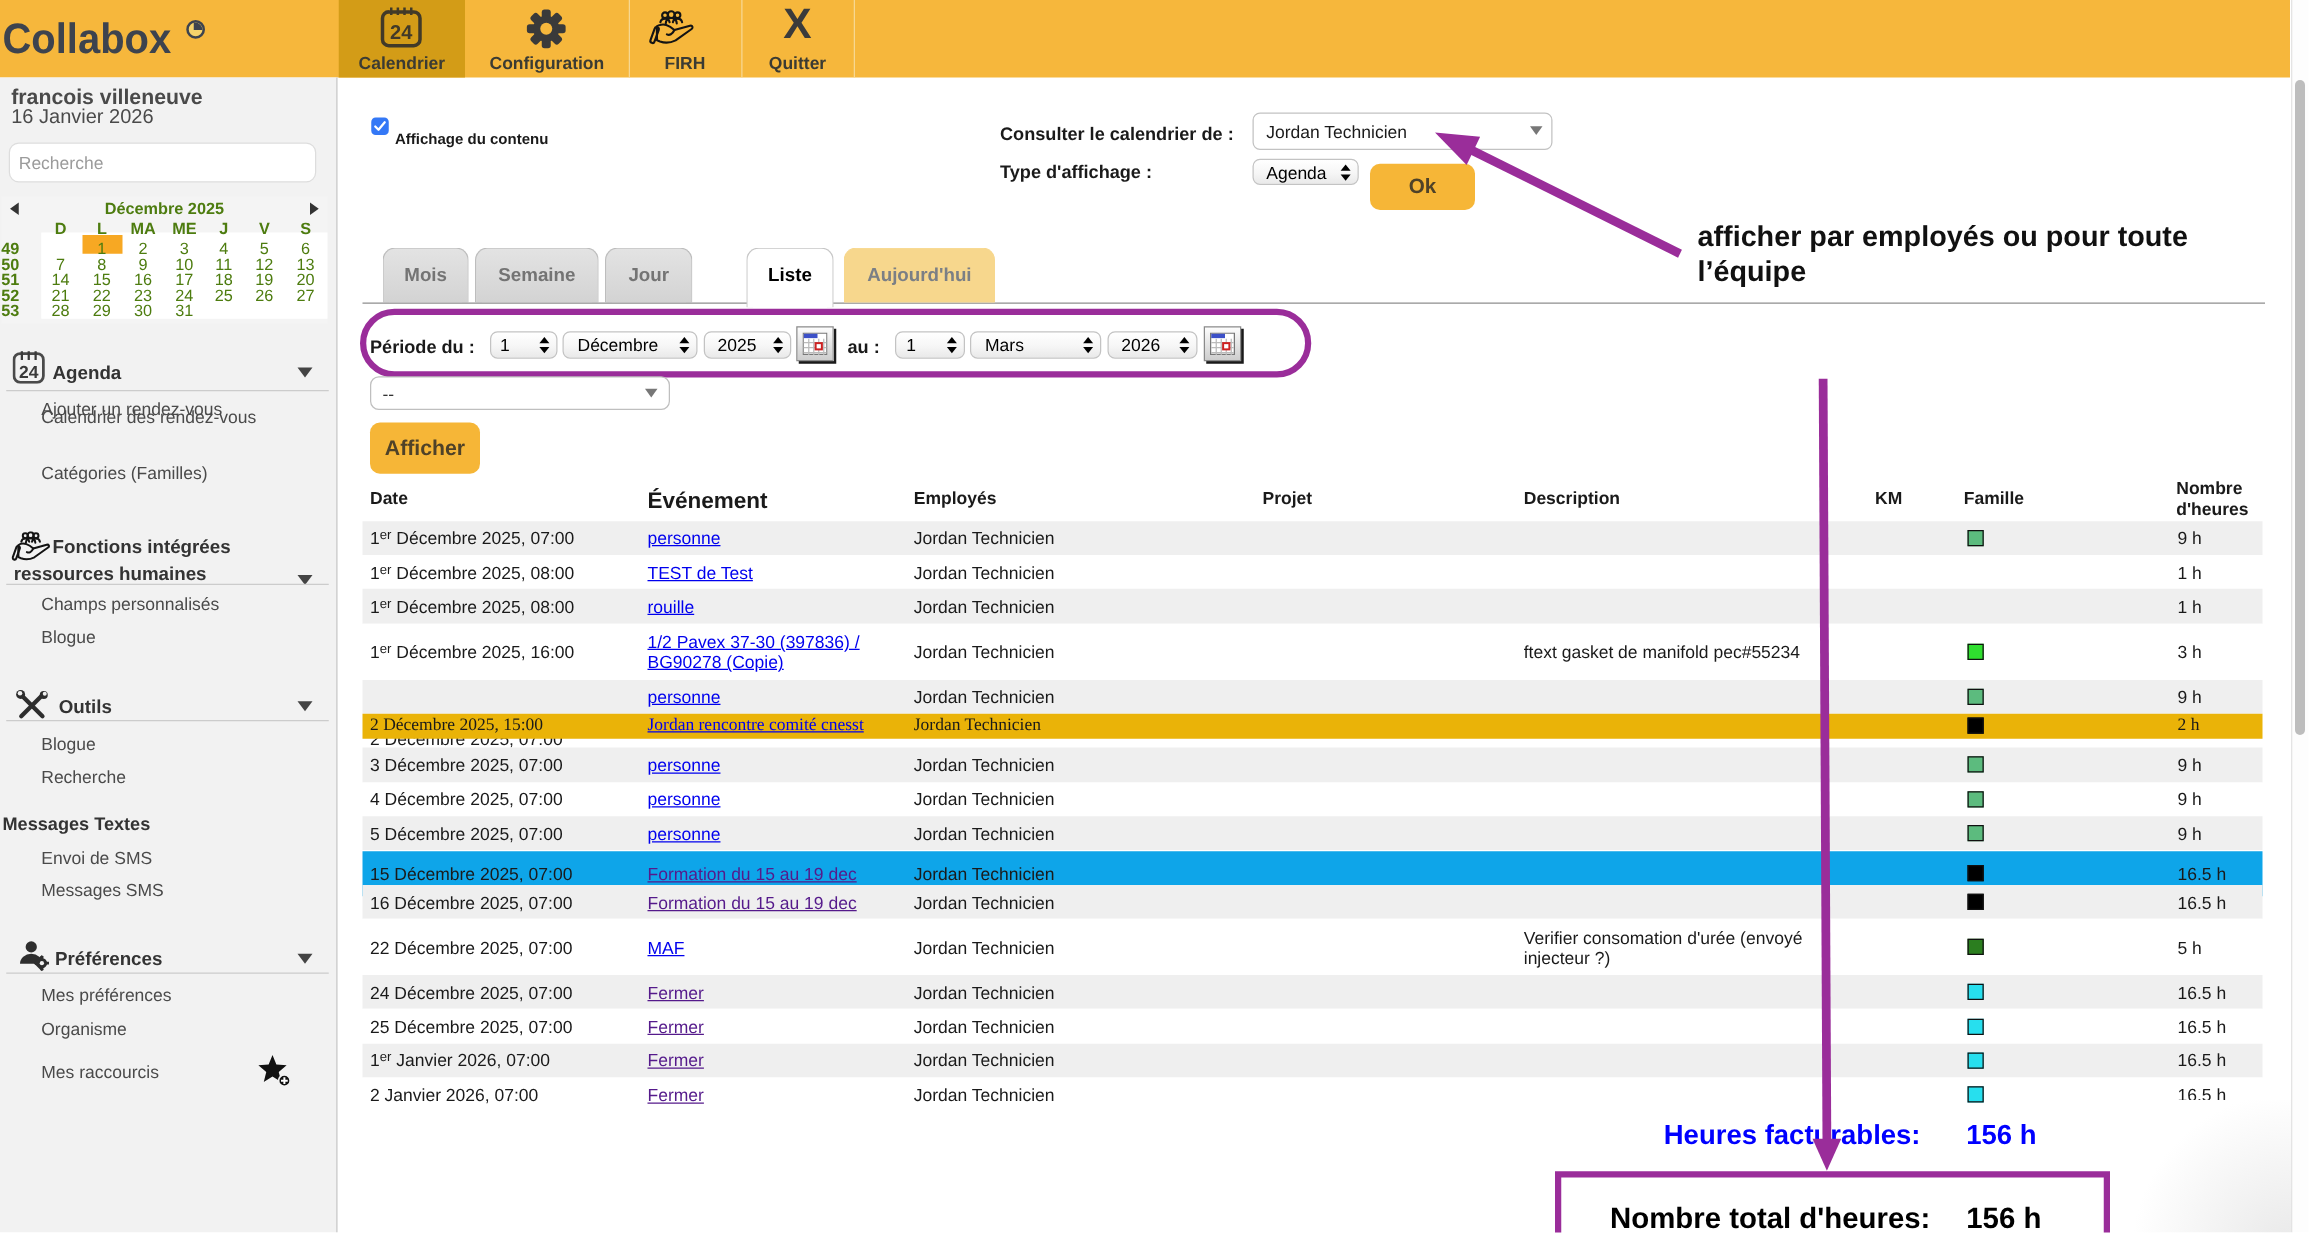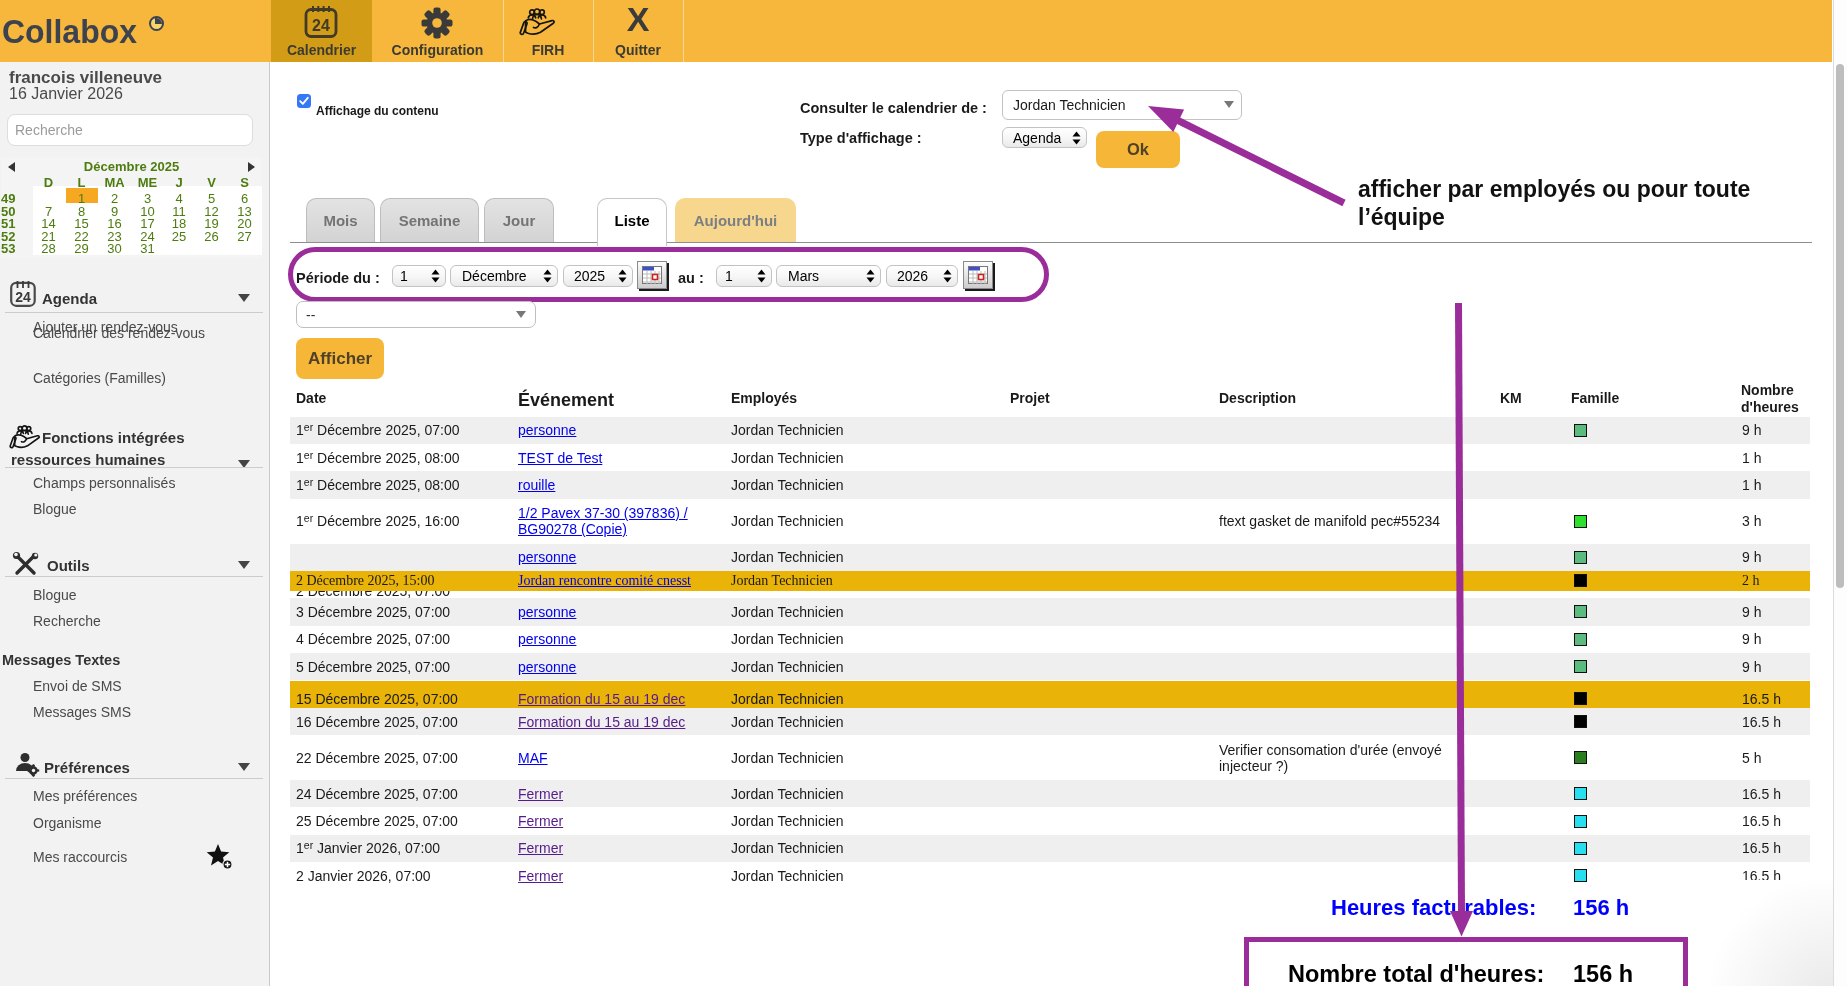--- a/index.html
+++ b/index.html
@@ -415,21 +415,21 @@
     </div>
     <div class="cell" style="left:228px;width:210px;">
       <a class="lnk" href="#">personne</a>
     </div>
     <div class="cell" style="left:441px;width:270px;">Jordan Technicien</div>
     <div class="cell" style="left:1284px;">
       <span class="sq" style="background:#5CBB7E;"></span>
     </div>
     <div class="cell" style="left:1452px;width:64px;">9 h</div>
   </div>
-<div class="row" style="top:680.5px;height:36px;background:#eab308;">
+<div class="row" style="top:680.5px;height:36px;background:#0ea5e9;">
     <div class="cell" style="left:6px;width:218px;">
       <span>15 Décembre 2025, 07:00</span>
     </div>
     <div class="cell" style="left:228px;width:210px;">
       <a class="vis" href="#">Formation du 15 au 19 dec</a>
     </div>
     <div class="cell" style="left:441px;width:270px;">Jordan Technicien</div>
     <div class="cell" style="left:1284px;">
       <span class="sq" style="background:#000000;"></span>
     </div>

